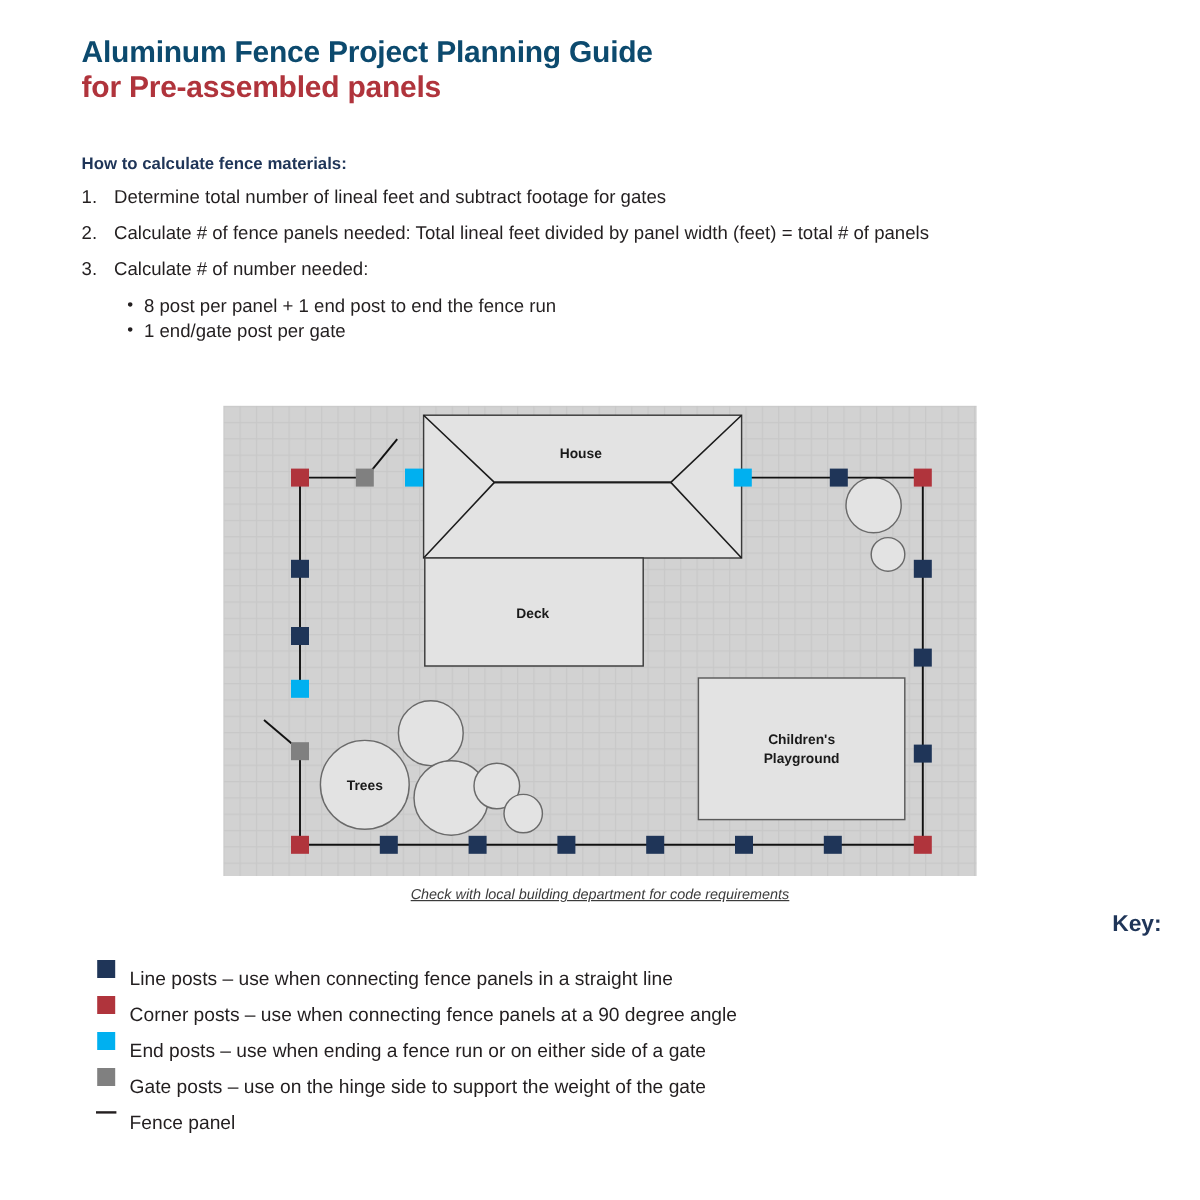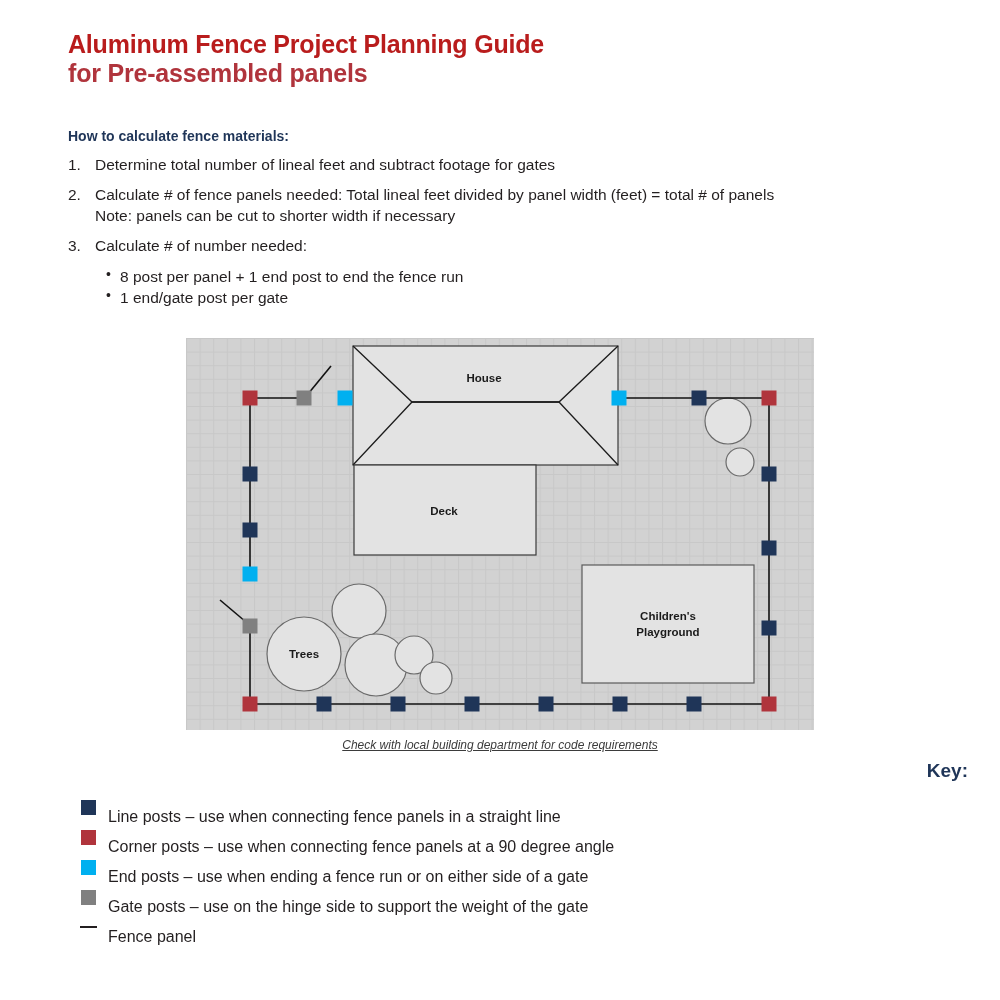--- a/index.html
+++ b/index.html
@@ -9,21 +9,21 @@
     font-family:"Liberation Sans", sans-serif;
     color:#231f20;
     overflow:hidden;
     position:relative;
   }
   .page{position:absolute;inset:0;}
 
   
   .title-block{position:absolute;left:68px;top:30px;}
   .title-main{
-    font-size:25px;font-weight:bold;color:#b91c1c;
+    font-size:25px;font-weight:bold;color:#0c4a6e;
     letter-spacing:-0.2px;line-height:1.14;margin:0;
   }
   .title-sub{
     font-size:25px;font-weight:bold;color:#b0343c;
     letter-spacing:-0.2px;line-height:1.14;margin:0;
   }
 
   
   .howto{position:absolute;left:68px;top:128px;width:880px;}
   .howto-head{
@@ -77,21 +77,20 @@
 
     <div class="step">
       <span class="step-num">1.</span>
       <span class="step-body">Determine total number of lineal feet and subtract footage for gates</span>
     </div>
 
     <div class="step">
       <span class="step-num">2.</span>
       <span class="step-body">
         <span>Calculate # of fence panels needed: Total lineal feet divided by panel width (feet) = total # of panels</span>
-        <span class="step-line2">Note: panels can be cut to shorter width if necessary</span>
       </span>
     </div>
 
     <div class="step">
       <span class="step-num">3.</span>
       <span class="step-body">Calculate # of number needed:</span>
     </div>
 
     <div class="sub-wrap">
       <ul class="sub-bullets">

